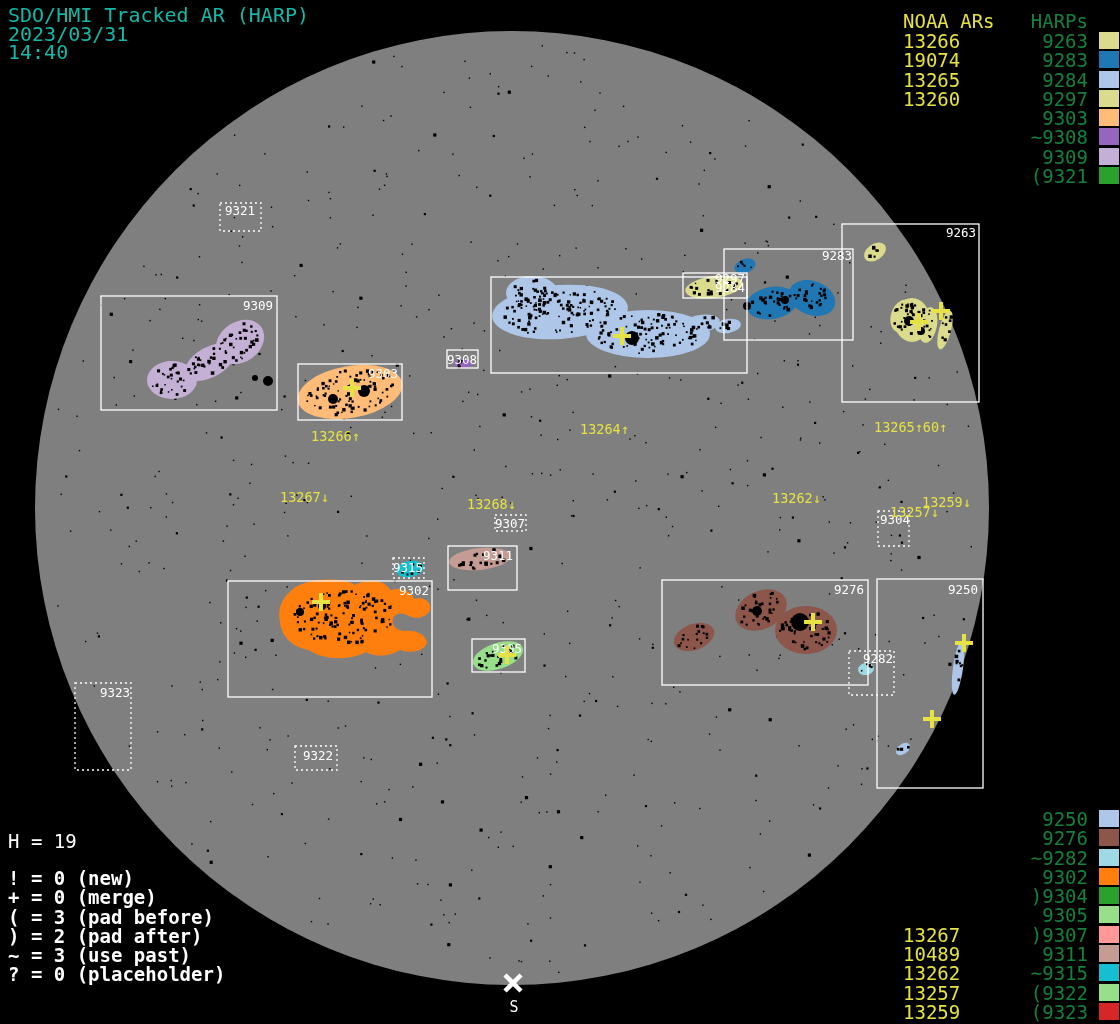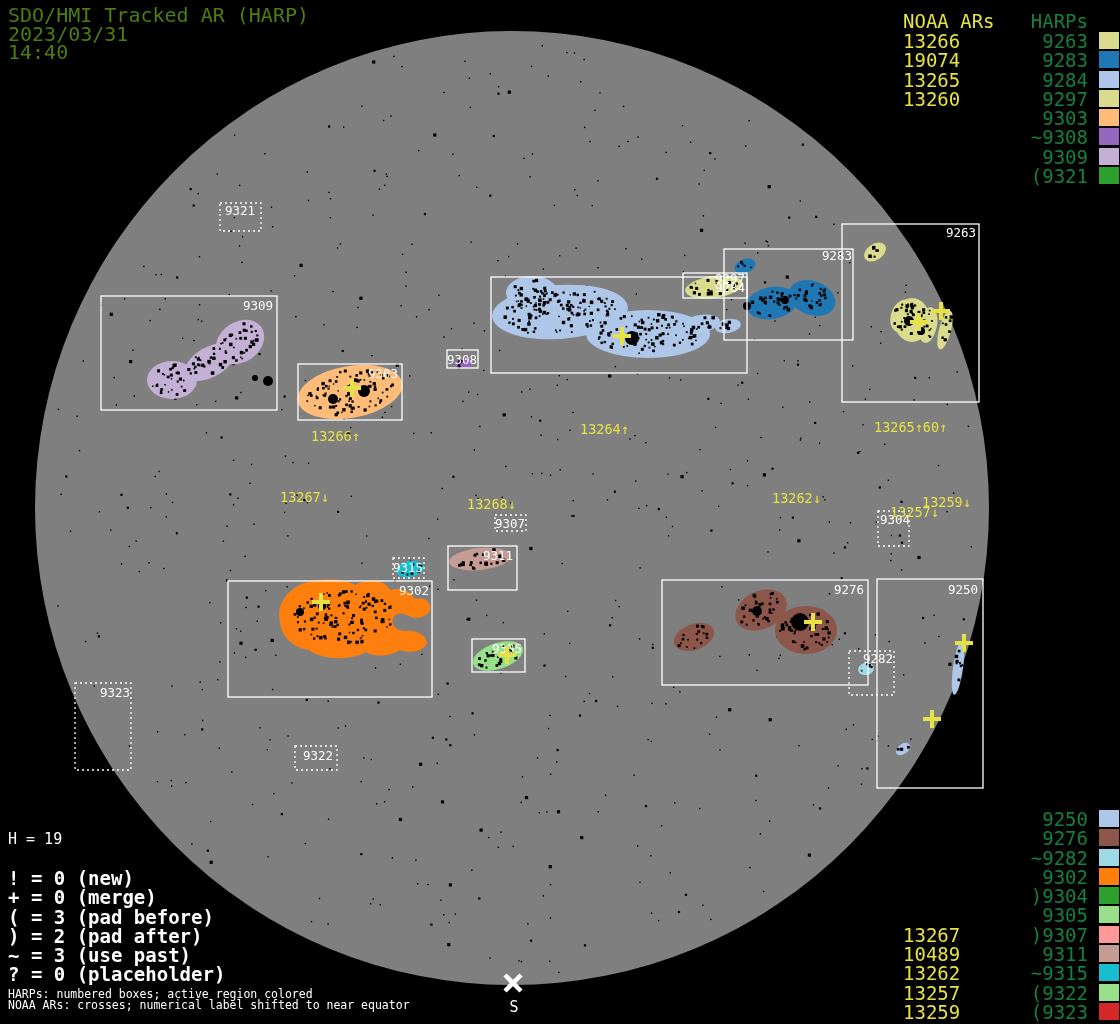--- a/index.html
+++ b/index.html
@@ -1,20 +1,20 @@
 <!DOCTYPE html>
 <html><head>
 <meta charset="utf-8">
 <style>
   html,body{margin:0;padding:0;background:#000;}
   #stage{position:relative;width:1120px;height:1024px;background:#000;overflow:hidden;
          font-family:"DejaVu Sans Mono",monospace;}
   .abs{position:absolute;white-space:pre;}
-  #title-block{left:8px;top:6px;color:#4d7c0f;font-size:20px;line-height:18.6px;}
-  #stats-h{left:8px;top:830px;color:#fff;font-size:15px;}
+  #title-block{left:8px;top:6px;color:#14b8a6;font-size:20px;line-height:18.6px;}
+  #stats-h{left:8px;top:830px;color:#fff;font-size:19px;}
   #stats-flags{left:8px;top:869px;color:#fff;font-size:19px;line-height:19.3px;font-weight:bold;}
   #footer-block{left:8px;top:989px;color:#fff;font-size:11.5px;line-height:11.4px;}
   .legend-row{position:absolute;left:900px;width:220px;height:19px;text-decoration:underline;}
   .legend-row .noaa{position:absolute;left:3px;top:0;color:#e6e243;font-size:19px;}
   .legend-row .harp{position:absolute;right:32px;top:0;color:#15803d;font-size:19px;text-align:right;}
   .legend-row .sq{position:absolute;right:1px;top:2px;width:20px;height:17px;}
   .legend-hdr .noaa{color:#e6e243;}
   svg text{font-family:"DejaVu Sans Mono",monospace;}
 </style>
 </head>
@@ -1761,15 +1761,14 @@
       <div class="legend-row" style="top: 1001px;">
         <span class="noaa">13259</span>
         <span class="harp">(9323</span>
         <span class="sq" style="background: rgb(214, 39, 40);"></span>
       </div>
     </div>
 
   <div id="stats-h" class="abs">H = 19</div>
   <div id="stats-flags" class="abs"><div>! = 0 (new)</div><div>+ = 0 (merge)</div><div>( = 3 (pad before)</div><div>) = 2 (pad after)</div><div>~ = 3 (use past)</div><div>? = 0 (placeholder)</div></div>
 
-  <div id="footer-block" class="abs"><span>HARPs: numbered boxes; active region colored</span><br><span>NOAA ARs: crosses; numerical label shifted to near equator</span></div>
 
 </div>
 
 </body></html>

